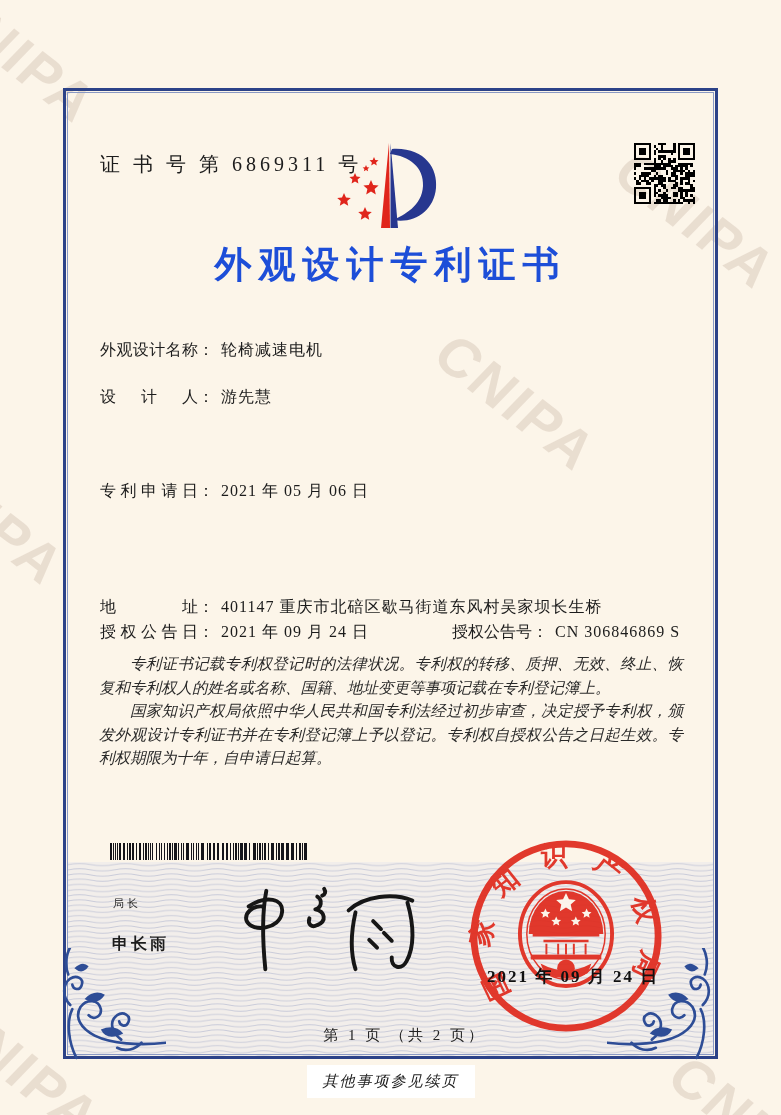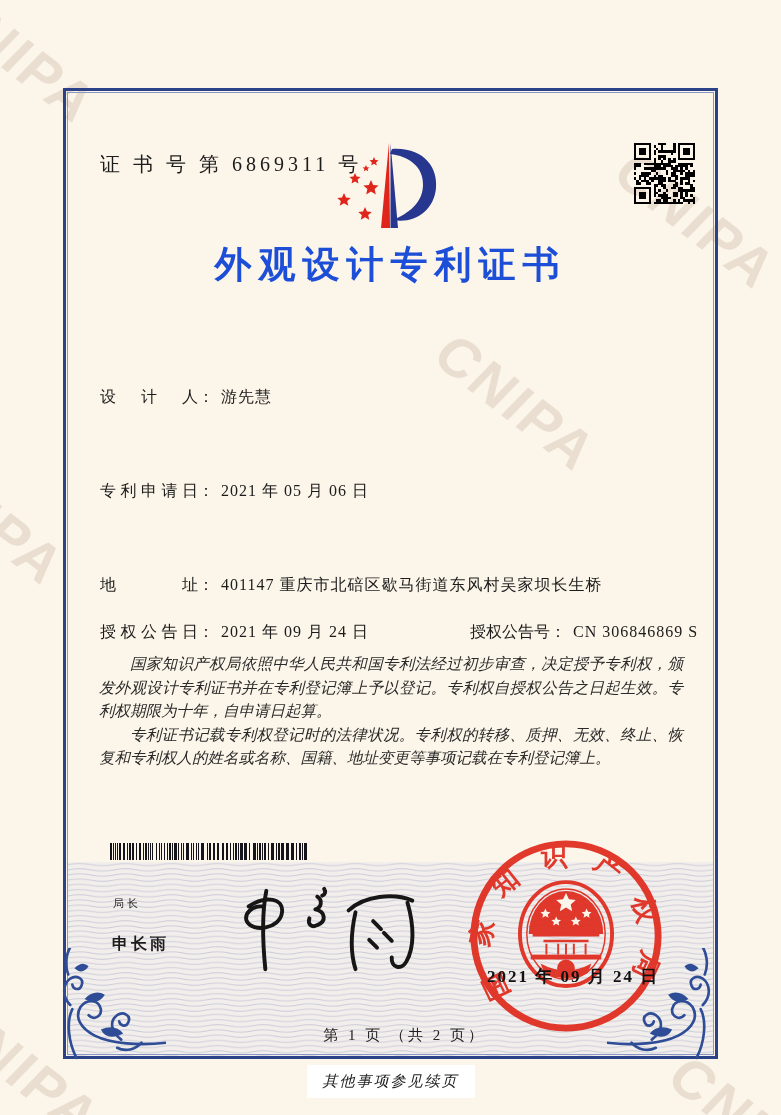--- a/index.html
+++ b/index.html
@@ -36,21 +36,21 @@
   .certno{position:absolute; left:100px; top:151px; font-size:20px; letter-spacing:4px;}
   .logo{position:absolute; left:332px; top:130px;}
   .qr{position:absolute; left:634px; top:143px;}
   .title{
     position:absolute; left:0; right:0; top:240px; text-align:center;
     font-size:37px; font-weight:bold; letter-spacing:7px; color:#1d4ed8;
   }
   .frow{position:absolute; left:100px; font-size:16px; white-space:nowrap;}
   .flabel{display:inline-block; width:98px; text-align:justify; text-align-last:justify; vertical-align:top;}
   .fvalue{margin-left:7px; letter-spacing:1px;}
-  .grant2{position:absolute; left:370px; top:0;}
+  .grant2{position:absolute; left:352px; top:0;}
   .paras{
     position:absolute; left:99px; top:652px; width:584px;
     font-size:15.5px; line-height:23.5px; font-style:italic; color:#2a2a2a;
     text-align:justify;
   }
   .paras p{margin:0; text-indent:2em;}
   .barcode{position:absolute; left:110px; top:843px;}
   .sig-title{position:absolute; left:113px; top:896px; font-size:11px; letter-spacing:3px;}
   .sig-name{position:absolute; left:112px; top:934px; font-size:16px; letter-spacing:3px;font-weight:bold;}
   .signature{position:absolute; left:233px; top:884px;}
@@ -477,39 +477,42 @@
         <rect x="2.44" y="58.56" width="2.4899999999999998" height="2.4899999999999998" fill="#000"></rect>
         <rect x="4.88" y="58.56" width="2.4899999999999998" height="2.4899999999999998" fill="#000"></rect>
         <rect x="7.32" y="58.56" width="2.4899999999999998" height="2.4899999999999998" fill="#000"></rect>
         <rect x="9.76" y="58.56" width="2.4899999999999998" height="2.4899999999999998" fill="#000"></rect>
         <rect x="12.2" y="58.56" width="2.4899999999999998" height="2.4899999999999998" fill="#000"></rect>
         <rect x="14.64" y="58.56" width="2.4899999999999998" height="2.4899999999999998" fill="#000"></rect>
       </svg>
 
     <div class="title">外观设计专利证书</div>
 
+    <div class="frow" style="top:340px">
+      <span class="flabel">外观设计名称</span><span>：</span><span class="fvalue">轮椅减速电机</span>
+    </div>
     <div class="frow" style="top:387px">
       <span class="flabel">设 计 人</span><span>：</span><span class="fvalue">游先慧</span>
     </div>
     <div class="frow" style="top:481px">
       <span class="flabel">专利申请日</span><span>：</span><span class="fvalue">2021 年 05 月 06 日</span>
     </div>
-    <div class="frow" style="top:575px">
+    <div class="frow" style="top:597px">
       <span class="flabel">地 址</span><span>：</span><span class="fvalue">401147 重庆市北碚区歇马街道东风村吴家坝长生桥</span>
     </div>
     <div class="frow" style="top:622px">
       <span class="flabel">授权公告日</span><span>：</span><span class="fvalue">2021 年 09 月 24 日</span>
       <span class="grant2">
         <span>授权公告号</span><span>：</span><span class="fvalue">CN 306846869 S</span>
       </span>
     </div>
 
     <div class="paras">
+      <p>专利证书记载专利权登记时的法律状况。专利权的转移、质押、无效、终止、恢复和专利权人的姓名或名称、国籍、地址变更等事项记载在专利登记簿上。</p>
       <p>国家知识产权局依照中华人民共和国专利法经过初步审查，决定授予专利权，颁发外观设计专利证书并在专利登记簿上予以登记。专利权自授权公告之日起生效。专利权期限为十年，自申请日起算。</p>
-      <p>专利证书记载专利权登记时的法律状况。专利权的转移、质押、无效、终止、恢复和专利权人的姓名或名称、国籍、地址变更等事项记载在专利登记簿上。</p>
     </div>
 
     <svg class="barcode" id="barcode" width="200" height="17" shape-rendering="crispEdges">
         <rect x="0" y="0" width="2" height="17" fill="#14141a"></rect>
         <rect x="3" y="0" width="1" height="17" fill="#14141a"></rect>
         <rect x="5" y="0" width="1" height="17" fill="#14141a"></rect>
         <rect x="7" y="0" width="1" height="17" fill="#14141a"></rect>
         <rect x="9" y="0" width="2" height="17" fill="#14141a"></rect>
         <rect x="13" y="0" width="2" height="17" fill="#14141a"></rect>
         <rect x="17" y="0" width="1" height="17" fill="#14141a"></rect>

